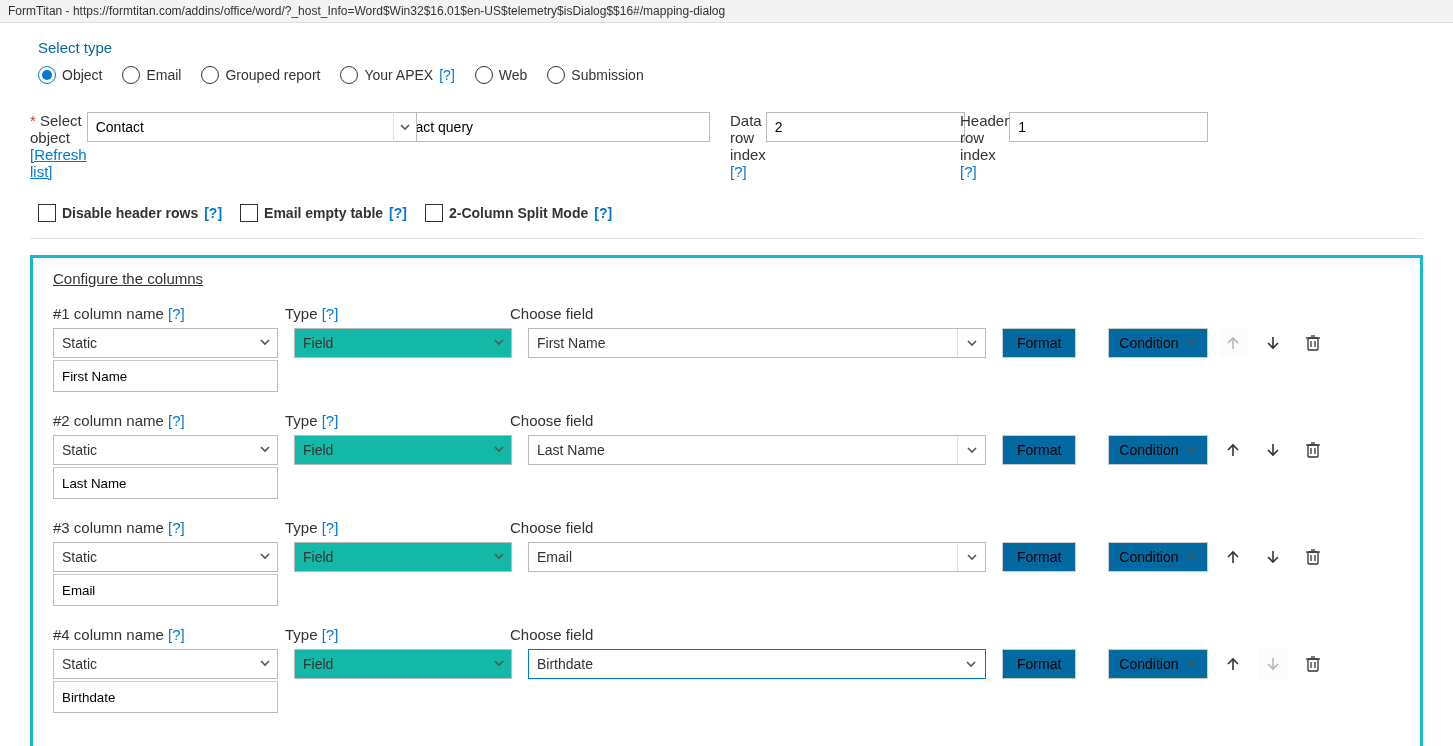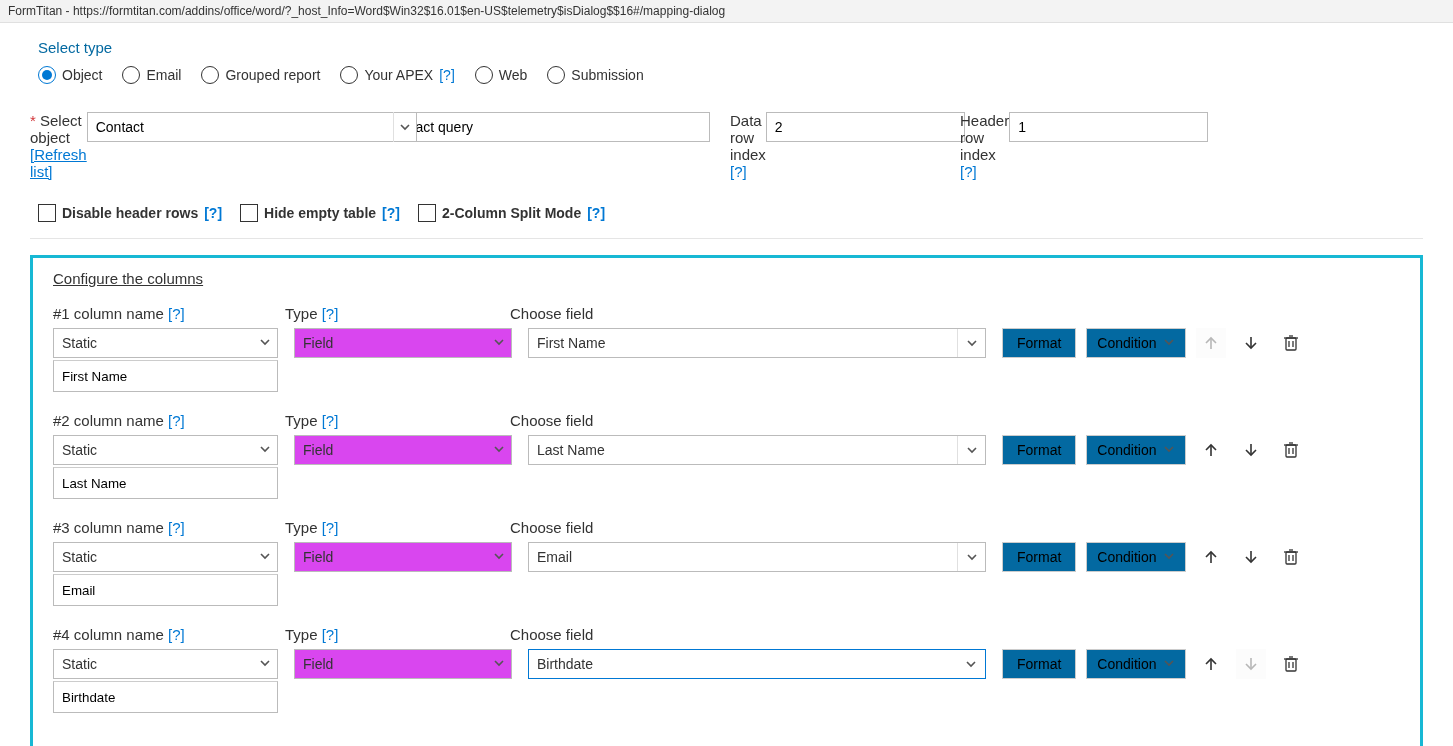--- a/index.html
+++ b/index.html
@@ -32,29 +32,29 @@
   .col-row { margin-bottom:20px; }
   .col-labels { display:flex; gap:7px; margin-bottom:6px; }
   .lab { font-size:15px; }
   .lab-col1 { width:225px; }
   .lab-type { width:218px; }
   .lab-field { width:458px; }
   .col-controls { display:flex; gap:16px; align-items:flex-start; }
   .stack { display:flex; flex-direction:column; }
   .sel-small { width:225px; height:30px; border:1px solid #bbb; padding:0 8px; position:relative; display:flex; align-items:center; cursor:pointer; background:#fff; }
   .sel-small .chev2 { position:absolute; right:6px; top:50%; transform:translateY(-50%); }
-  .sel-type { width:218px; height:30px; border:1px solid #bbb; padding:12px 8px; position:relative; display:flex; align-items:center; cursor:pointer; background:#d946ef; }
+  .sel-type { width:218px; height:30px; border:1px solid #bbb; padding:12px 8px; position:relative; display:flex; align-items:center; cursor:pointer; background:#14b8a6; }
   .sel-type .chev2 { position:absolute; right:6px; top:50%; transform:translateY(-50%); }
   .sel-field { width:458px; height:30px; border:1px solid #bbb; padding:0 8px; position:relative; display:flex; align-items:center; cursor:pointer; background:#fff; }
   .sel-field .chev2 { position:absolute; right:0; top:0; height:28px; width:28px; display:flex; align-items:center; justify-content:center; border-left:1px solid #e0e0e0; }
   .sel-field.active { border-color:#0078d4; }
   .sel-field.active .chev2 { border-left:none; }
   .name-input { width:225px; height:32px; border:1px solid #bbb; border-top:1px solid #ccc; padding:0 8px; margin-top:2px; }
   .btn { height:30px; border:1px solid #ccc; background:#0369a1; padding:0 14px; cursor:pointer; font-size:14px; display:flex; align-items:center; gap:6px; }
-  .btn.condition { padding:0 10px; }
+  .btn.condition { padding:0 10px;margin-left:22px; }
   .icon-btn { width:30px; height:30px; display:flex; align-items:center; justify-content:center; cursor:pointer; }
   .icon-btn.disabled { opacity:0.35; cursor:default; background:#f7f7f7; }
   svg.arr { width:16px; height:16px; stroke:#333; stroke-width:1.6; fill:none; }
   svg.trash { width:16px; height:18px; stroke:#333; stroke-width:1.3; fill:none; }
   .actions { display:flex; gap:10px; align-items:center; }
 </style>
 </head>
 <body>
 
 <div class="titlebar">FormTitan - https://formtitan.com/addins/office/word/?_host_Info=Word$Win32$16.01$en-US$telemetry$isDialog$$16#/mapping-dialog</div>
@@ -115,21 +115,21 @@
   </div>
 
   <div class="checks">
     <div class="chk">
         <span class="chkbox"></span>
         <span>Disable header rows</span>
         <span class="help"></span>
       </div>
     <div class="chk">
         <span class="chkbox"></span>
-        <span>Hide empty table</span> 
+        <span>Email empty table</span> 
         <span class="help"></span>
       </div>
     <div class="chk">
         <span class="chkbox"></span>
         <span>2-Column Split Mode</span> 
         <span class="help"></span>
       </div>
   </div>
 
   <hr class="div">

